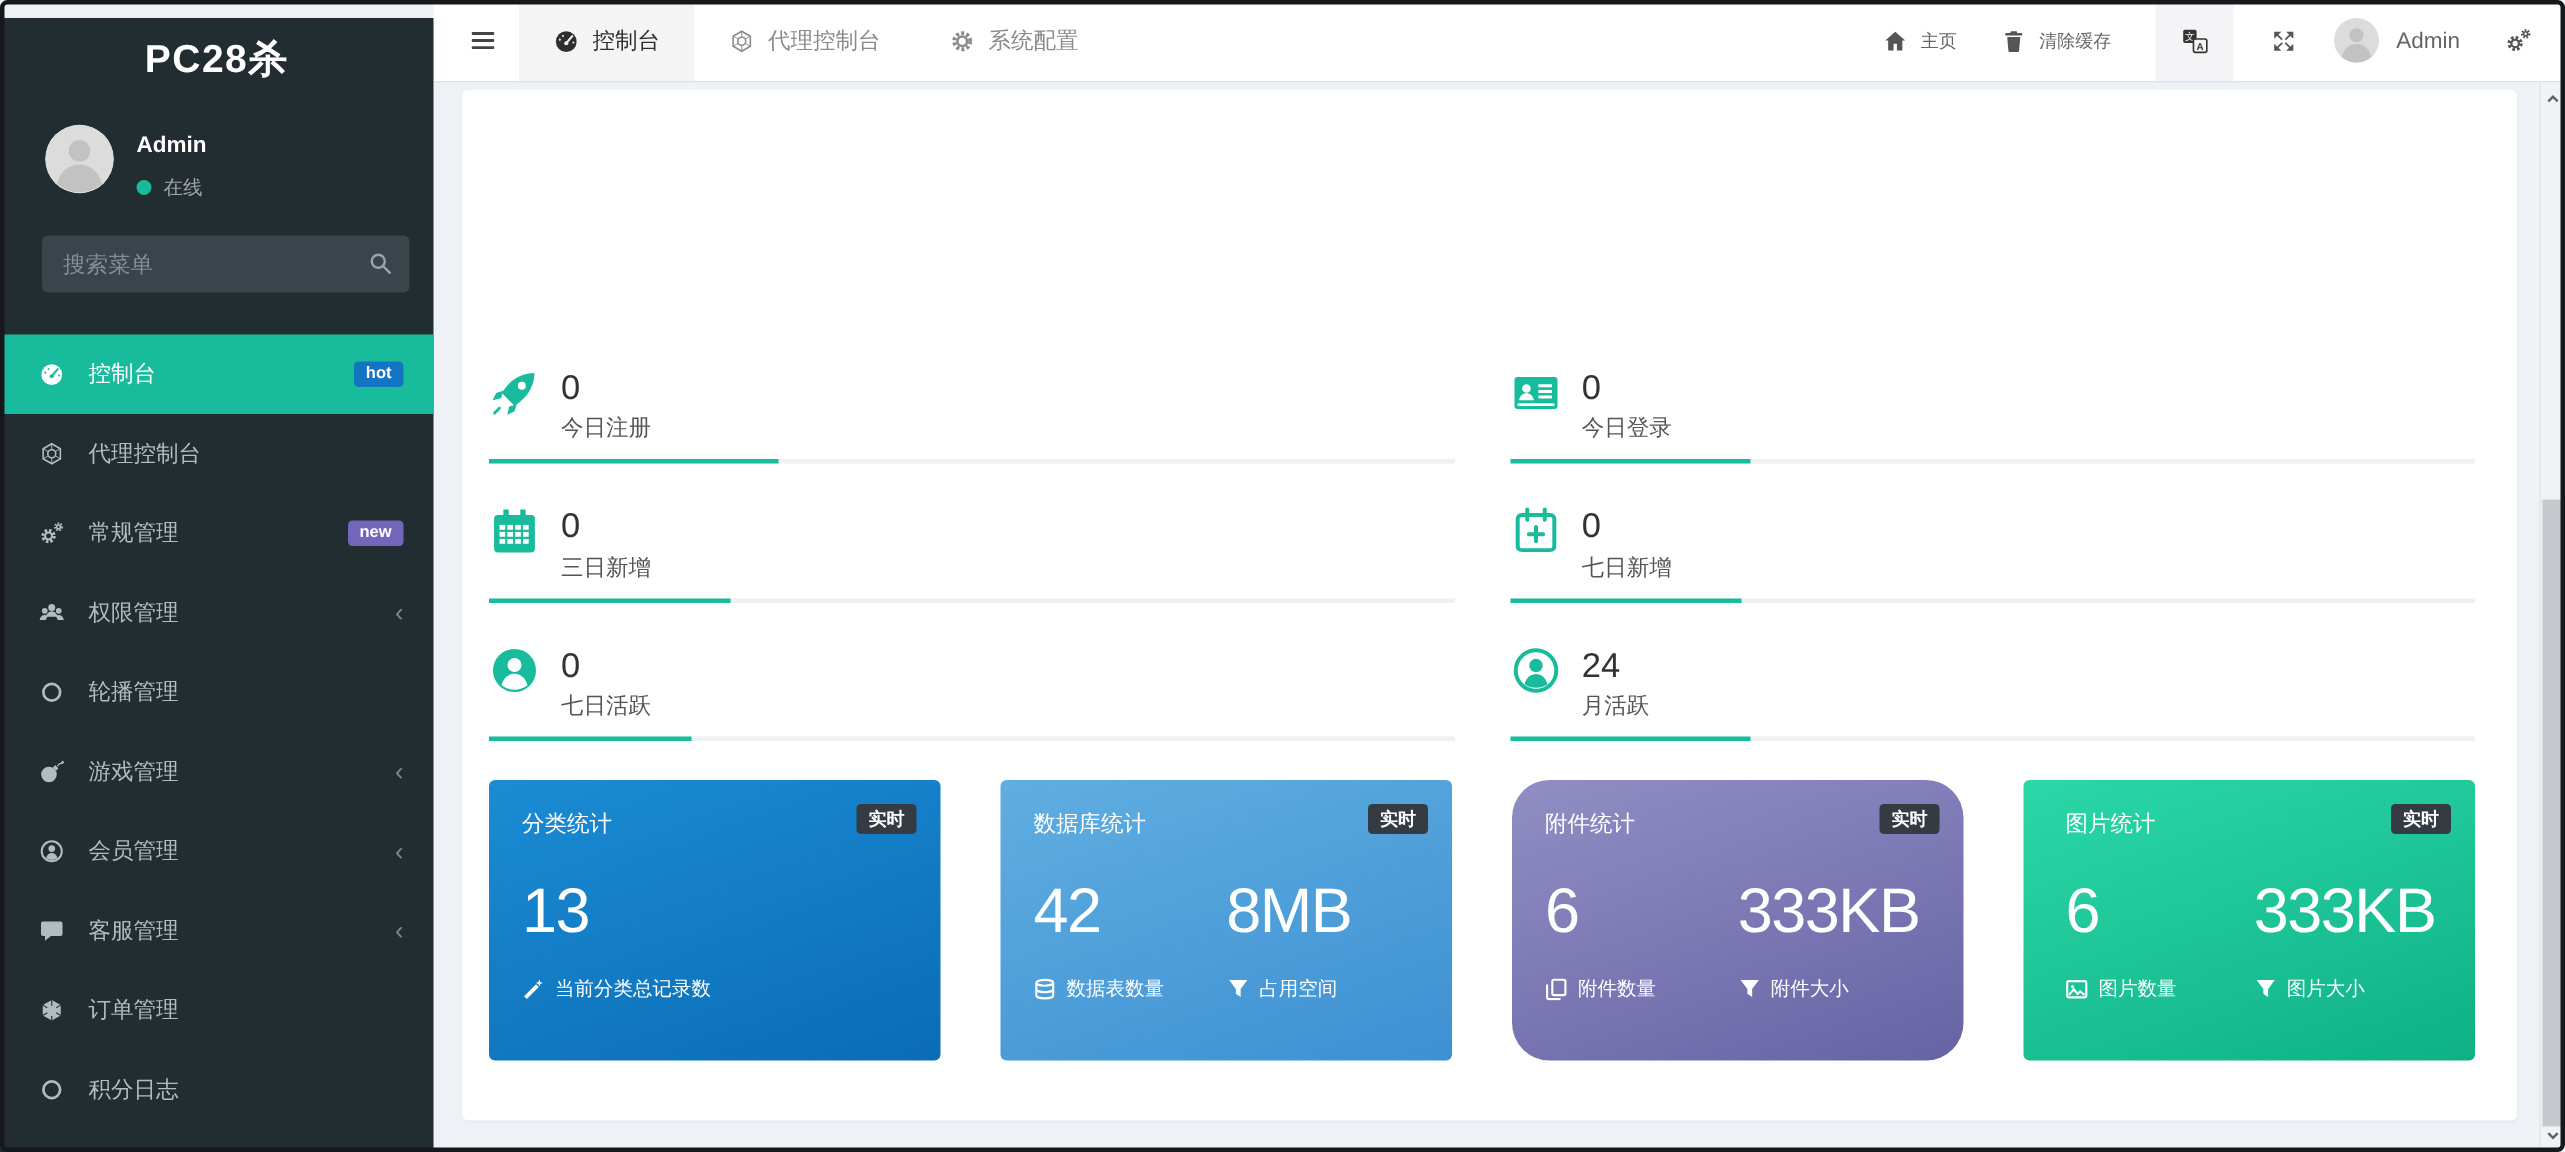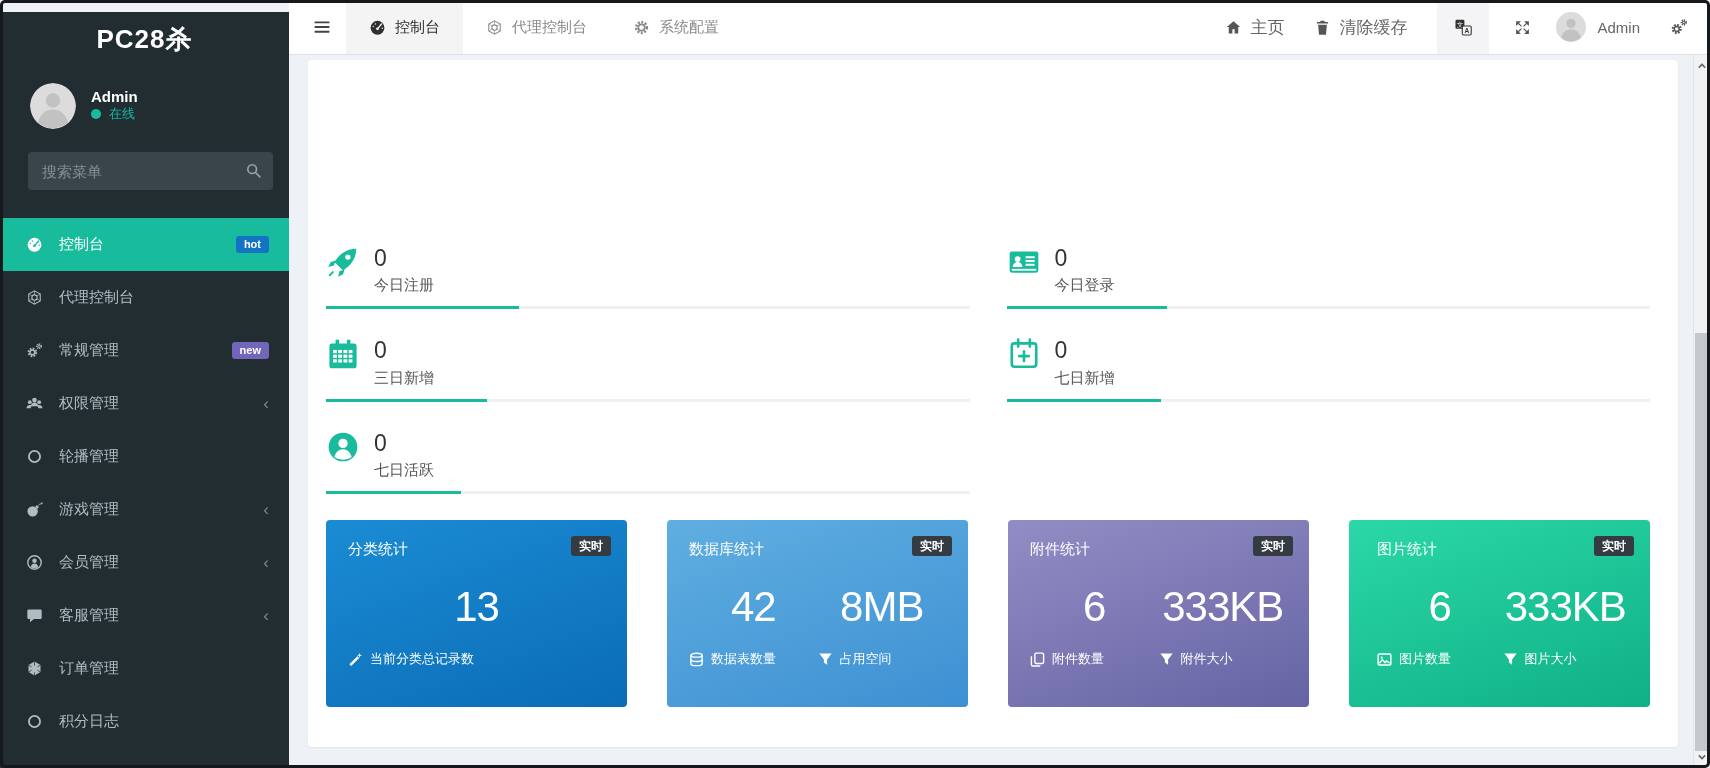--- a/index.html
+++ b/index.html
@@ -6,21 +6,21 @@
   html,body { width:1710px; height:768px; overflow:hidden; }
   body { font-family:"Liberation Sans","DejaVu Sans",sans-serif; background:#eef1f5; position:relative; }
   .frame { position:absolute; inset:0; border:3px solid #15191c; border-radius:5px; pointer-events:none; z-index:999; }
 
   
   .sidebar { position:absolute; left:0; top:12px; width:289px; height:768px; background:#222d32; z-index:20; }
   .brand { height:55px; display:flex; align-items:center; justify-content:center; color:#fff; font-size:26px; font-weight:700; letter-spacing:1px; }
   .user-panel { display:flex; padding:16px 18px 6px 30px; gap:15px; align-items:flex-start; }
   .user-panel svg { width:46px; height:46px; border-radius:50%; flex:none; }
   .user-name { color:#fff; font-size:15px; font-weight:700; margin-top:5px; }
-  .user-status { display:flex; align-items:center; gap:8px; color:#14b8a6; font-size:13px; }
+  .user-status { display:flex; align-items:center; gap:8px; margin-top:11px; color:#a3a3a3; font-size:13px; }
   .status-dot { width:10px; height:10px; border-radius:50%; background:#18bc9c; }
   .side-search { position:relative; margin:17px 16px 0 16px;padding-left:12px; }
   .side-search input { width:100%; height:38px; background:#3a454b; border:none; border-radius:4px; color:#eee; font-size:15px; padding:0 38px 0 14px; outline:none; }
   .side-search input::placeholder { color:#828f95; }
   .side-search .s-icon { position:absolute; right:11px; top:10px; width:17px; height:17px; color:#97a4aa; }
   .menu { margin-top:28px; }
   .menu-item { --bg:#222d32; height:53px; display:flex; align-items:center; padding:0 20px 0 26px; color:#b0bcc2; font-size:15px; cursor:pointer; }
   .menu-item.active { --bg:#18bc9c; background:#18bc9c; color:#fff; }
   .mi-icon { width:22px; margin-right:11px; display:flex; }
   .mi-icon svg { width:17px; height:17px; }
@@ -29,21 +29,21 @@
   .badge-new { background:#7266ba; }
   .arrow { margin-left:auto; color:#79888f; font-size:17px; line-height:1; }
 
   
   .topbar { position:absolute; left:289px; right:0; top:0; height:55px; background:#fff; border-bottom:1px solid #dde1e6; display:flex; align-items:center; z-index:10; }
   .hamburger { margin:0 14px 0 23px; width:20px; height:18px; cursor:pointer; color:#444; }
   .tab { --bg:#fff; height:54px; display:flex; align-items:center; gap:9px; padding:0 23px; font-size:15px; color:#8b8b8b; cursor:pointer; }
   .tab svg { width:17px; height:17px; }
   .tab.active { --bg:#f4f4f5; background:#f4f4f5; color:#2f2f2f; }
   .topbar-spacer { flex:1; }
-  .top-link { display:flex; align-items:center; gap:8px; color:#666; font-size:17px; cursor:pointer; margin-right:30px; }
+  .top-link { display:flex; align-items:center; gap:8px; color:#666; font-size:12px; cursor:pointer; margin-right:30px; }
   .top-link svg { width:17px; height:17px; color:#555; }
   .top-sq { --bg:#f4f4f6; width:52px; height:54px; background:#f4f4f6; display:flex; align-items:center; justify-content:center; cursor:pointer; color:#333; }
   .top-sq svg { width:19px; height:19px; }
   .top-icon { margin:0 25px; width:17px; height:17px; color:#555; cursor:pointer; }
   .top-avatar { width:30px; height:30px; cursor:pointer; }
   .top-user { margin-left:11px; color:#666; font-size:15px; cursor:pointer; }
   .top-cogs { margin:0 22px 0 30px; width:18px; height:18px; color:#555; cursor:pointer; }
 
   
   .content { position:absolute; left:289px; top:55px; right:17px; bottom:0; background:#eef1f5; }
@@ -54,26 +54,26 @@
   .stat-main > svg { width:34px; height:34px; color:#18bc9c; flex:none; }
   .stat-value { font-size:23px; color:#333; line-height:1.15; }
   .stat-label { font-size:15px; color:#555; margin-top:5px; }
   .stat-bar { position:absolute; left:0; right:0; bottom:0; height:3px; background:#eef0f1; }
   .stat-bar span { display:block; height:100%; background:#18bc9c; }
 
   .cards { position:absolute; left:18px; right:28px; top:460px; display:grid; grid-template-columns:repeat(4,1fr); gap:40px; }
   .card { height:187px; border-radius:4px; color:#fff; position:relative; padding:20px 22px; }
   .card-c0 { background:linear-gradient(160deg,#1b8cd4 0%,#0a6cb6 100%); }
   .card-c1 { background:linear-gradient(160deg,#60aee1 0%,#3d90d2 100%); }
-  .card-c2 { background:linear-gradient(160deg,#918ec5 0%,#6663a4 100%); }
+  .card-c2 { background:linear-gradient(160deg,#918ec5 0%,#6663a4 100%);border-radius:25px; }
   .card-c3 { background:linear-gradient(160deg,#2bd8a7 0%,#0fb086 100%);padding-left:28px; }
   .card-title { font-size:15px; }
   .card-badge { position:absolute; right:16px; top:16px; background:#343b42; color:#fff; font-size:12px; font-weight:700; padding:4px 8px; border-radius:3px; line-height:1; }
   .card-cols { display:flex; margin-top:27px; }
-  .card-col { flex:1;text-align:center; }
+  .card-col { flex:1; }
   .card-big { font-size:42px; font-weight:300; line-height:1; letter-spacing:-1px; }
   .card-sub { margin-top:22px; font-size:13px; display:flex; align-items:center; gap:7px; }
   .card-sub svg { width:15px; height:15px; flex:none; }
 
   
   .scrollbar { position:absolute; right:0; top:55px; bottom:0; width:17px; background:#f1f2f4; border-left:1px solid #e3e5e9; z-index:30; }
   .sb-arrow { position:absolute; left:0; width:16px; height:16px; color:#5f6368; display:flex; align-items:center; justify-content:center; cursor:pointer; }
   .sb-arrow svg { width:10px; height:10px; }
   .sb-up { top:3px; } .sb-down { bottom:3px; }
   .sb-thumb { position:absolute; left:1px; right:1px; top:278px; height:418px; background:#c5c8cc; cursor:pointer; }
@@ -402,20 +402,36 @@
           <div>
             <div class="stat-value">0</div>
             <div class="stat-label">七日活跃</div>
           </div>
         </div>
         <div class="stat-bar">
             <span style="width: 21%;"></span>
           </div>
       </div>
 
+      <div class="stat">
+        <div class="stat-main">
+          <svg viewBox="0 0 32 32">
+            <circle cx="16" cy="16" r="12.7" fill="none" stroke="currentColor" stroke-width="2.5"></circle>
+            <circle cx="16" cy="12.8" r="4.2" fill="currentColor"></circle>
+            <path d="M8.8 24.6c1.2-4.2 4-6.4 7.2-6.4s6 2.2 7.2 6.4a12.7 12.7 0 01-14.4 0z" fill="currentColor"></path>
+          </svg>
+          <div>
+            <div class="stat-value">24</div>
+            <div class="stat-label">月活跃</div>
+          </div>
+        </div>
+        <div class="stat-bar">
+            <span style="width: 25%;"></span>
+          </div>
+      </div>
     </div>
 
     <div class="cards">
 
       <div class="card card-c0">
         <div class="card-title">分类统计</div>
         <div class="card-badge">实时</div>
         <div class="card-cols">
           <div class="card-col">
             <div class="card-big">13</div>

